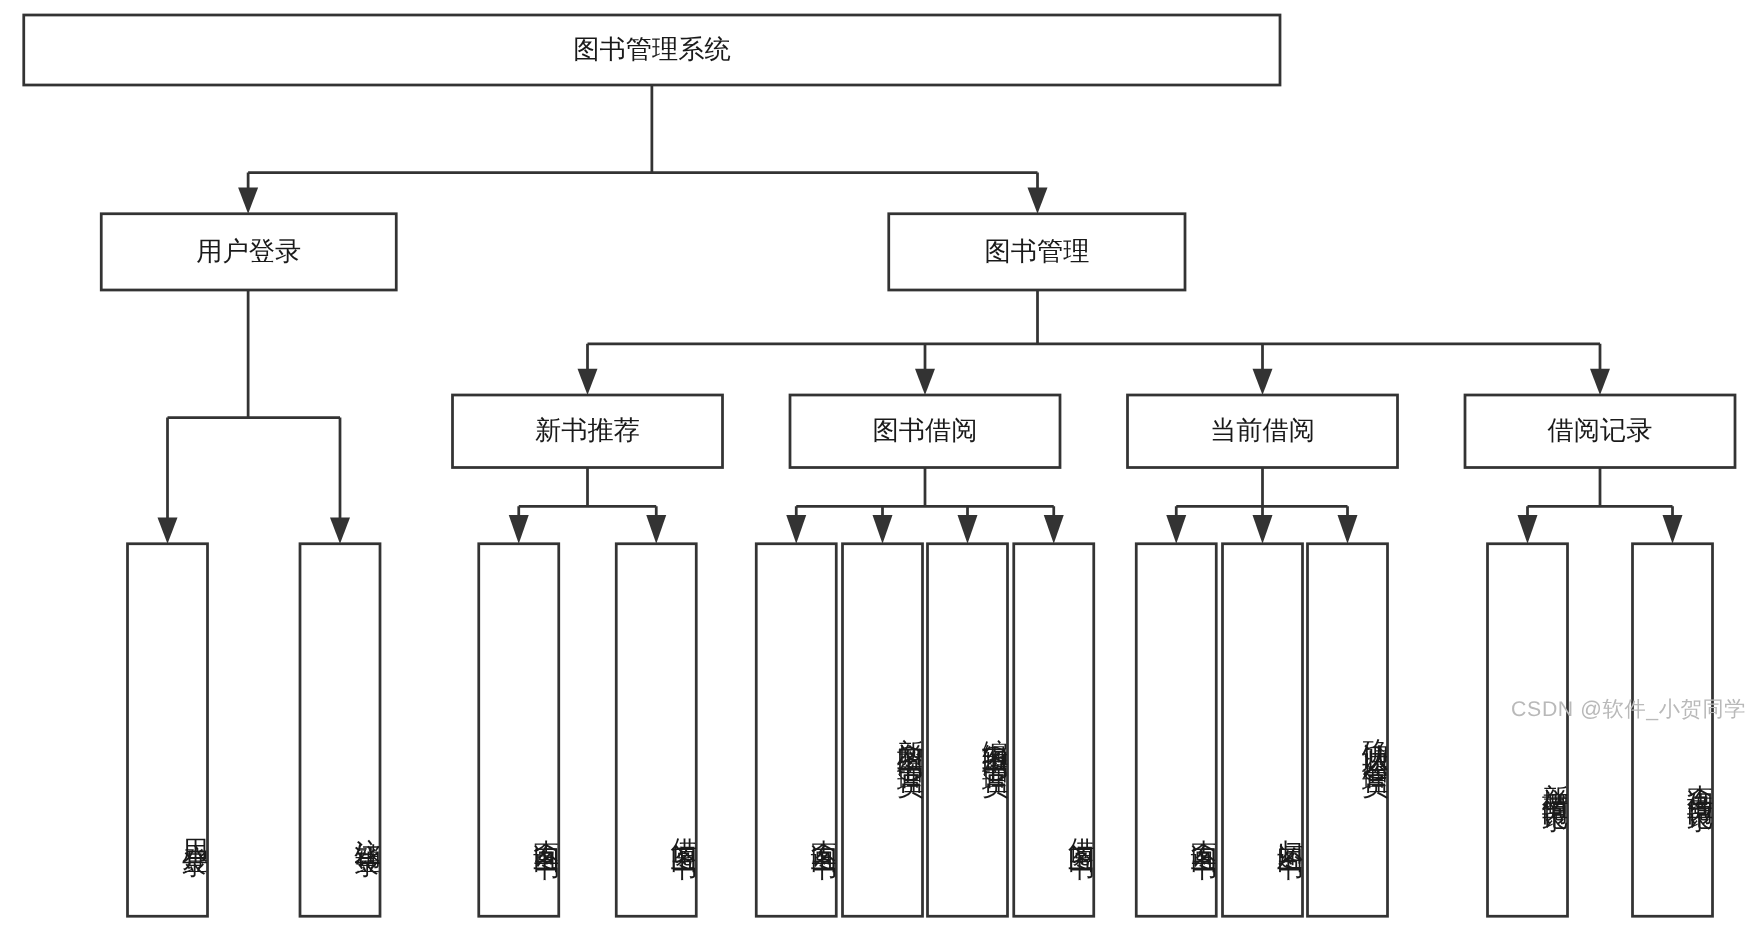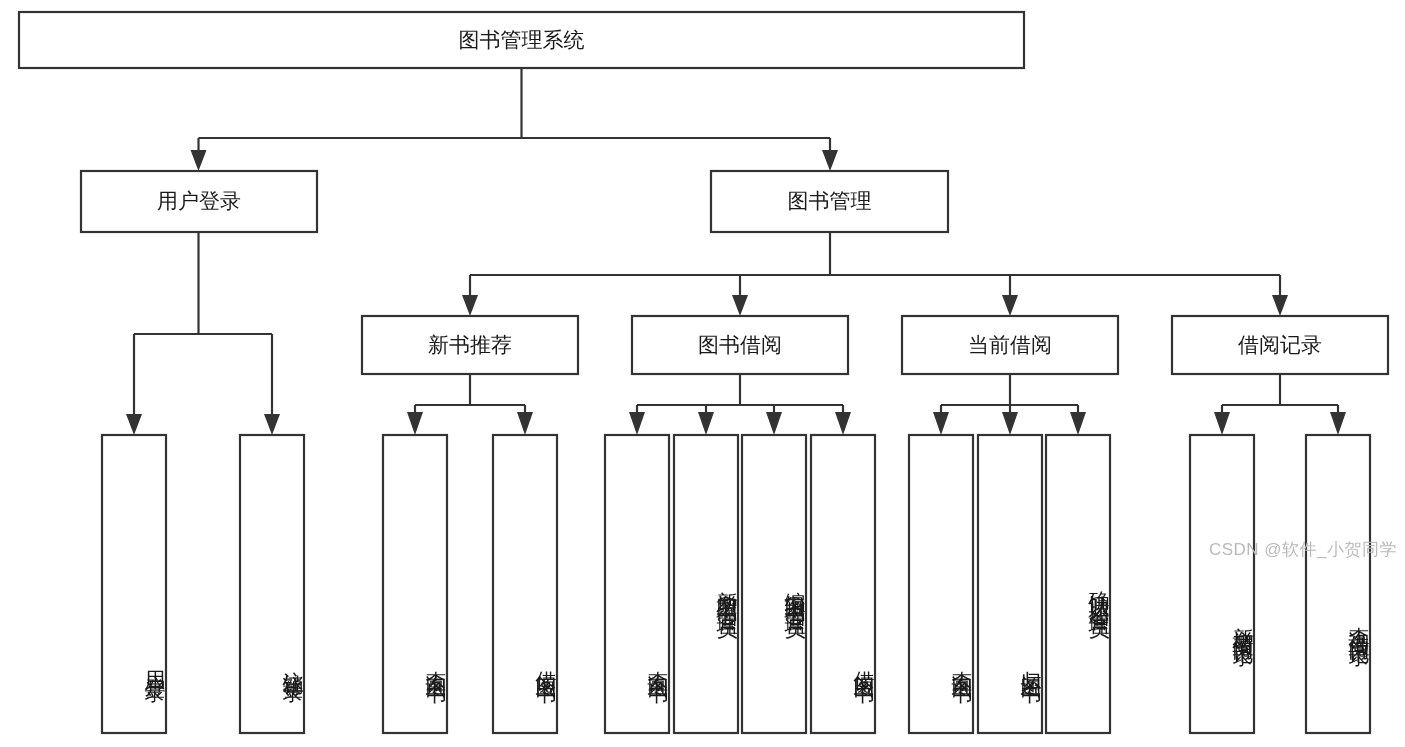--- a/index.html
+++ b/index.html
@@ -59,21 +59,21 @@
     font-size: 21px;
     line-height: 1;
     letter-spacing: 4px;
     color: #1a1a1a;
     white-space: nowrap;
     pointer-events: none;
   }
   #watermark {
     position: absolute;
     right: 8px;
-    bottom: 24px;
+    bottom: 6px;
     font-family: "Liberation Sans", "DejaVu Sans", sans-serif;
     font-size: 17px;
     color: #b9b9b9;
     letter-spacing: 0.5px;
     white-space: nowrap;
   }
 </style>
 </head>
 <body>
 

